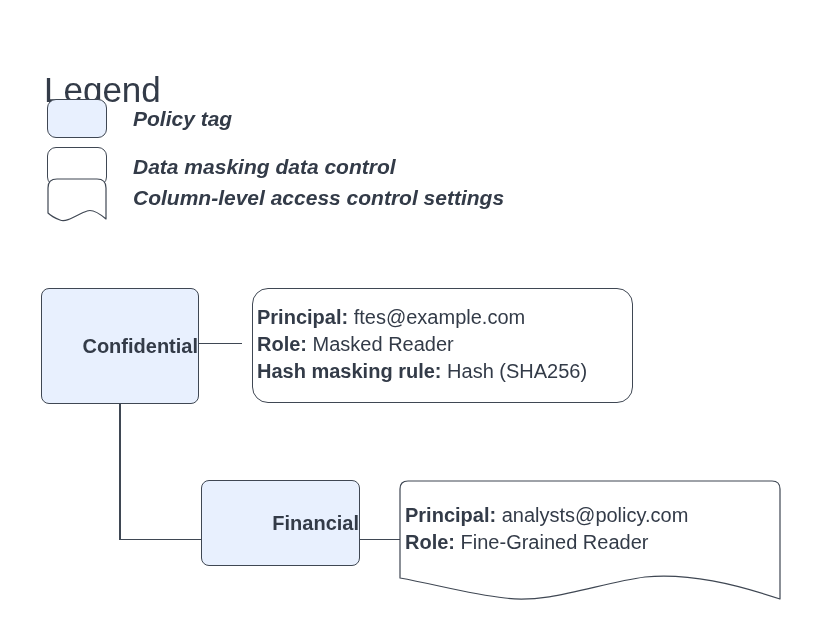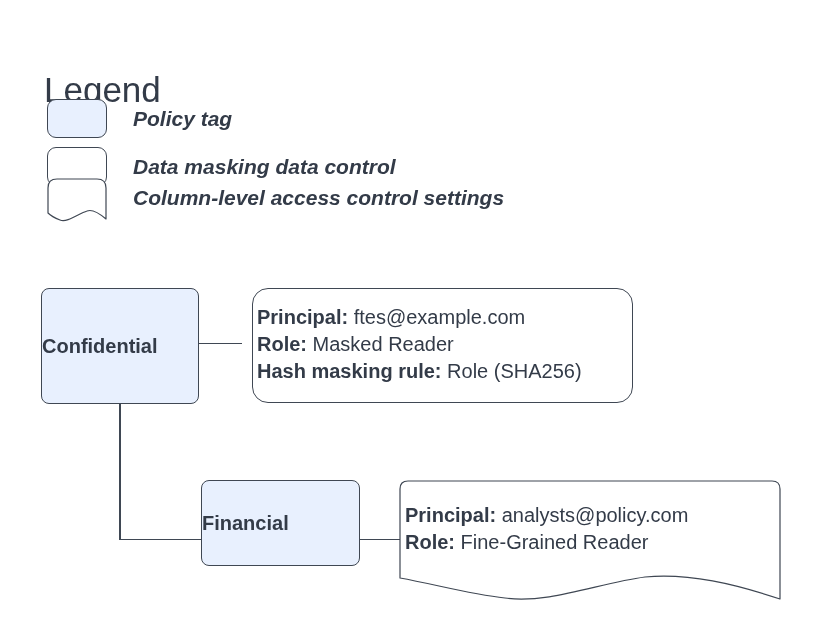--- a/index.html
+++ b/index.html
@@ -60,21 +60,21 @@
   }
 
   
   .node { position: absolute; }
   .tag-node {
     background: var(--policy-tag-fill);
     border: 1.2px solid var(--shape-stroke);
     border-radius: 8px;
     display: flex;
     align-items: center;
-    justify-content: flex-start;
+    justify-content: flex-end;
     font-size: 20px;
     font-weight: bold;
   }
   #node-confidential { left: 41px;  top: 288px; width: 158px; height: 116px; }
   #node-financial    { left: 201px; top: 480px; width: 159px; height: 86px; }
 
   #node-masking-policy {
     left: 241px; top: 288px; width: 381px; height: 115px;
     background: var(--shape-fill);
     border: 1.2px solid var(--shape-stroke);
@@ -140,21 +140,21 @@
     <div class="pline">
       <b>Principal:</b>
       <span>ftes@example.com</span>
     </div>
     <div class="pline">
       <b>Role:</b>
       <span>Masked Reader</span>
     </div>
     <div class="pline">
       <b>Hash masking rule:</b>
-      <span>Role (SHA256)</span>
+      <span>Hash (SHA256)</span>
     </div>
   </div>
 
   <div class="node tag-node" id="node-financial">
     <span>Financial</span>
   </div>
 
   <div class="node" id="node-access-settings">
     <svg width="382" height="125" viewBox="0 0 382 125" aria-hidden="true">
       <path class="shape-path" d="M 1,9 Q 1,1 9,1 L 373,1 Q 381,1 381,9 L 381,119 C 336,104 291,93 246,97 C 200,103 150,124 106,118 C 70,114 35,104 1,98 Z"></path>

